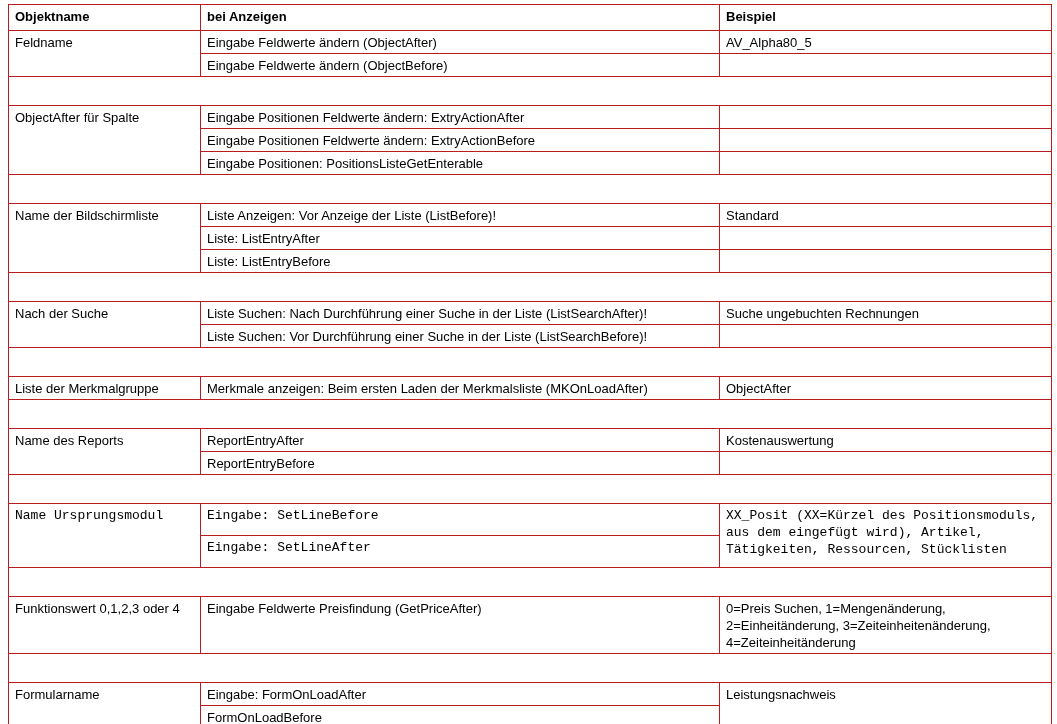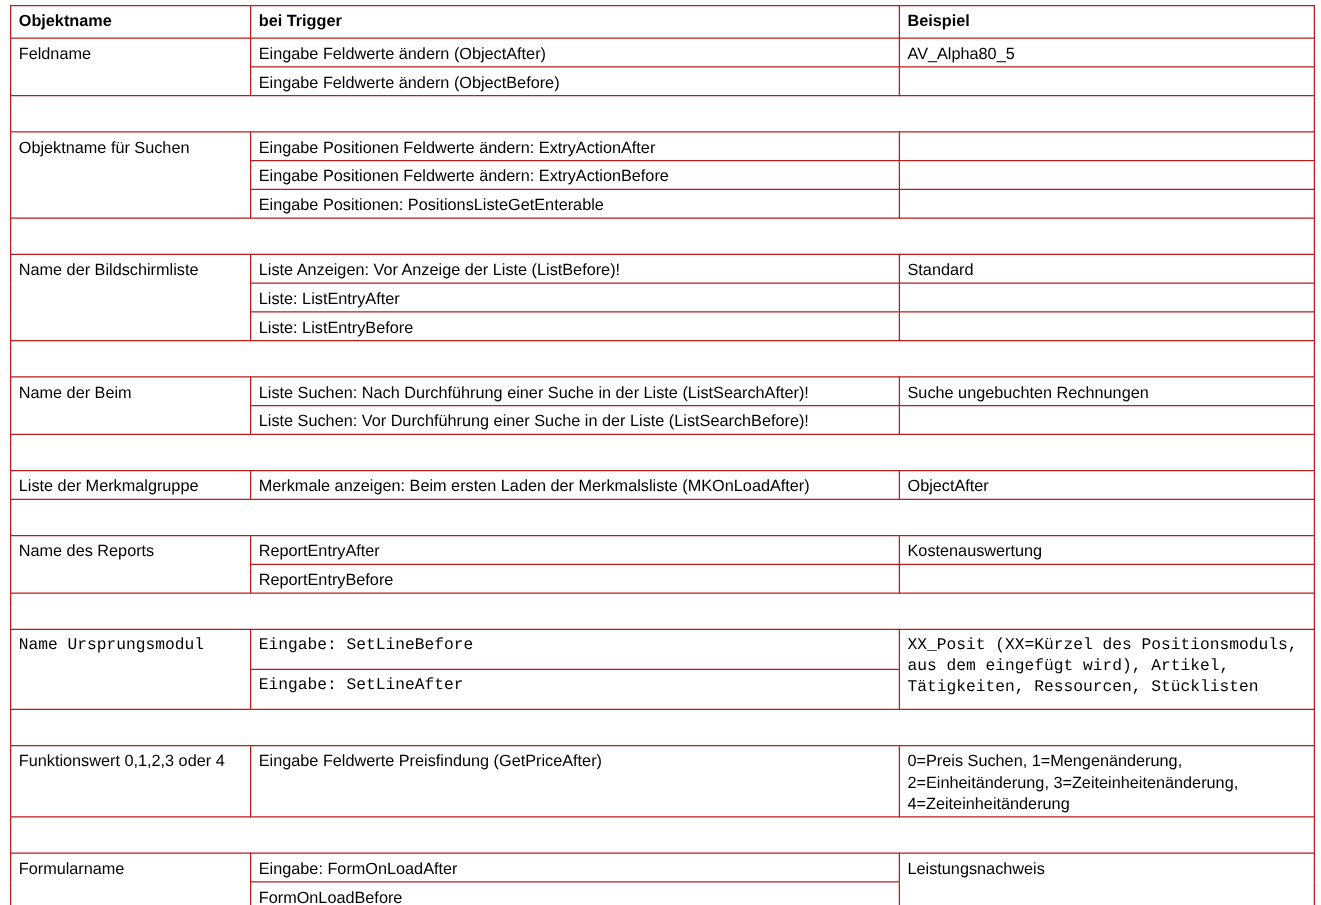--- a/index.html
+++ b/index.html
@@ -55,40 +55,40 @@
   <table class="trigger-table">
     <colgroup>
       <col class="c1">
         <col class="c2">
         <col class="c3">
     </colgroup>
     <tbody>
 
       <tr class="r-head">
         <th>Objektname</th>
-        <th>bei Trigger</th>
+        <th>bei Anzeigen</th>
         <th>Beispiel</th>
       </tr>
 
       <tr class="r">
         <td rowspan="2">Feldname</td>
         <td>Eingabe Feldwerte ändern (ObjectAfter)</td>
         <td>AV_Alpha80_5</td>
       </tr>
       <tr class="r">
         <td>Eingabe Feldwerte ändern (ObjectBefore)</td>
         <td></td>
       </tr>
 
       <tr class="r-sp">
           <td colspan="3"></td>
         </tr>
 
       <tr class="r">
-        <td rowspan="3">Objektname für Suchen</td>
+        <td rowspan="3">ObjectAfter für Spalte</td>
         <td>Eingabe Positionen Feldwerte ändern: ExtryActionAfter</td>
         <td></td>
       </tr>
       <tr class="r">
         <td>Eingabe Positionen Feldwerte ändern: ExtryActionBefore</td>
         <td></td>
       </tr>
       <tr class="r">
         <td>Eingabe Positionen: PositionsListeGetEnterable</td>
         <td></td>
@@ -110,21 +110,21 @@
       <tr class="r">
         <td>Liste: ListEntryBefore</td>
         <td></td>
       </tr>
 
       <tr class="r-sp">
           <td colspan="3"></td>
         </tr>
 
       <tr class="r">
-        <td rowspan="2">Name der Beim</td>
+        <td rowspan="2">Nach der Suche</td>
         <td>Liste Suchen: Nach Durchführung einer Suche in der Liste (ListSearchAfter)!</td>
         <td>Suche ungebuchten Rechnungen</td>
       </tr>
       <tr class="r">
         <td>Liste Suchen: Vor Durchführung einer Suche in der Liste (ListSearchBefore)!</td>
         <td></td>
       </tr>
 
       <tr class="r-sp">
           <td colspan="3"></td>

